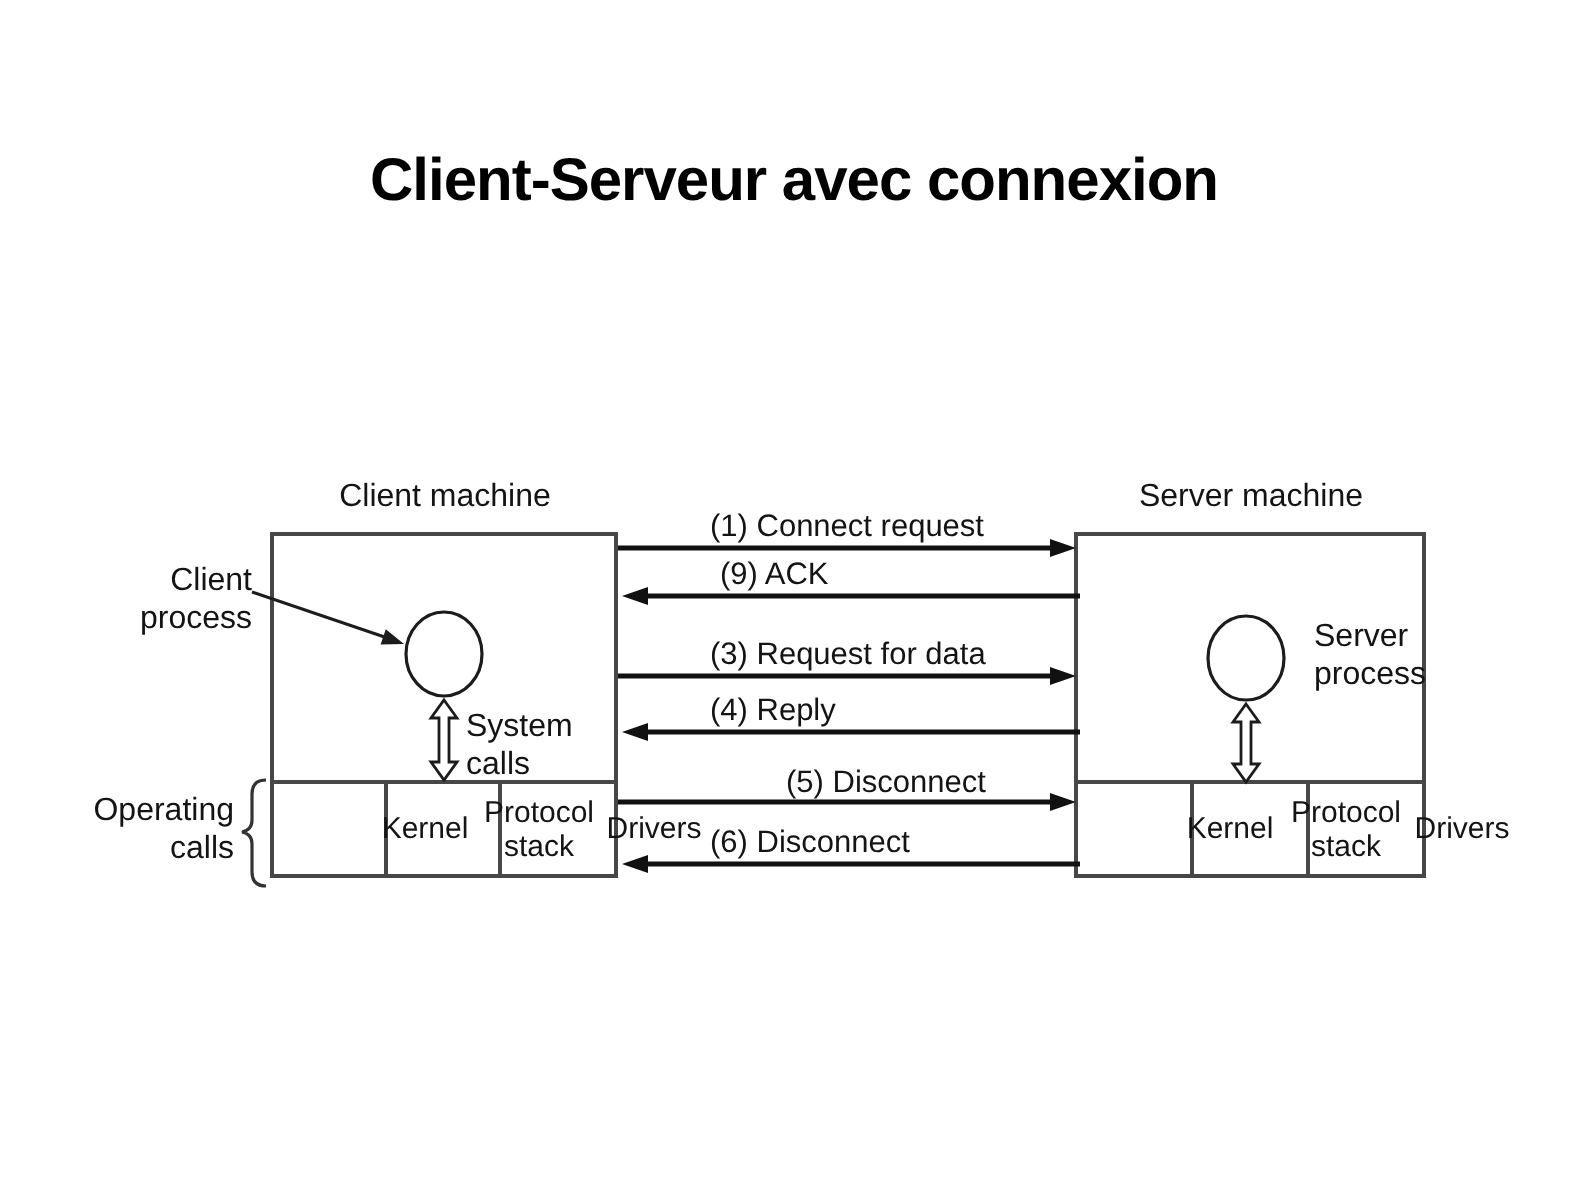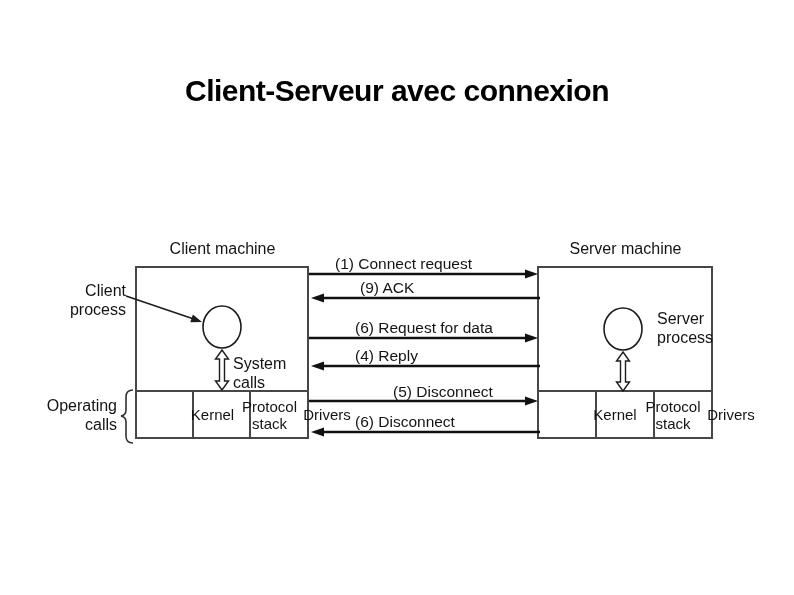--- a/index.html
+++ b/index.html
@@ -91,20 +91,20 @@
   <div class="lbl" style="left:657px;top:309px;width:62px;">Server process</div>
 
   <div class="cell-lbl" style="left:136px;top:391px;width:57px;height:47px;">Kernel</div>
   <div class="cell-lbl" style="left:193px;top:391px;width:57px;height:47px;">Protocol stack</div>
   <div class="cell-lbl" style="left:250px;top:391px;width:58px;height:47px;">Drivers</div>
 
   <div class="cell-lbl" style="left:538px;top:391px;width:58px;height:47px;">Kernel</div>
   <div class="cell-lbl" style="left:596px;top:391px;width:58px;height:47px;">Protocol stack</div>
   <div class="cell-lbl" style="left:654px;top:391px;width:58px;height:47px;">Drivers</div>
 
-  <div class="lbl msg-lbl" style="left:335px;top:257px;text-align:center;">(1) Connect request</div>
+  <div class="lbl msg-lbl" style="left:355px;top:257px;text-align:center;">(1) Connect request</div>
   <div class="lbl msg-lbl" style="left:360px;top:281px;">(9) ACK</div>
-  <div class="lbl msg-lbl" style="left:355px;top:321px;">(6) Request for data</div>
+  <div class="lbl msg-lbl" style="left:355px;top:321px;">(3) Request for data</div>
   <div class="lbl msg-lbl" style="left:355px;top:349px;text-align:right;">(4) Reply</div>
   <div class="lbl msg-lbl" style="left:355px;top:385px;margin-left:38px;">(5) Disconnect</div>
   <div class="lbl msg-lbl" style="left:355px;top:415px;">(6) Disconnect</div>
 
 </div>
 
 </body></html>

